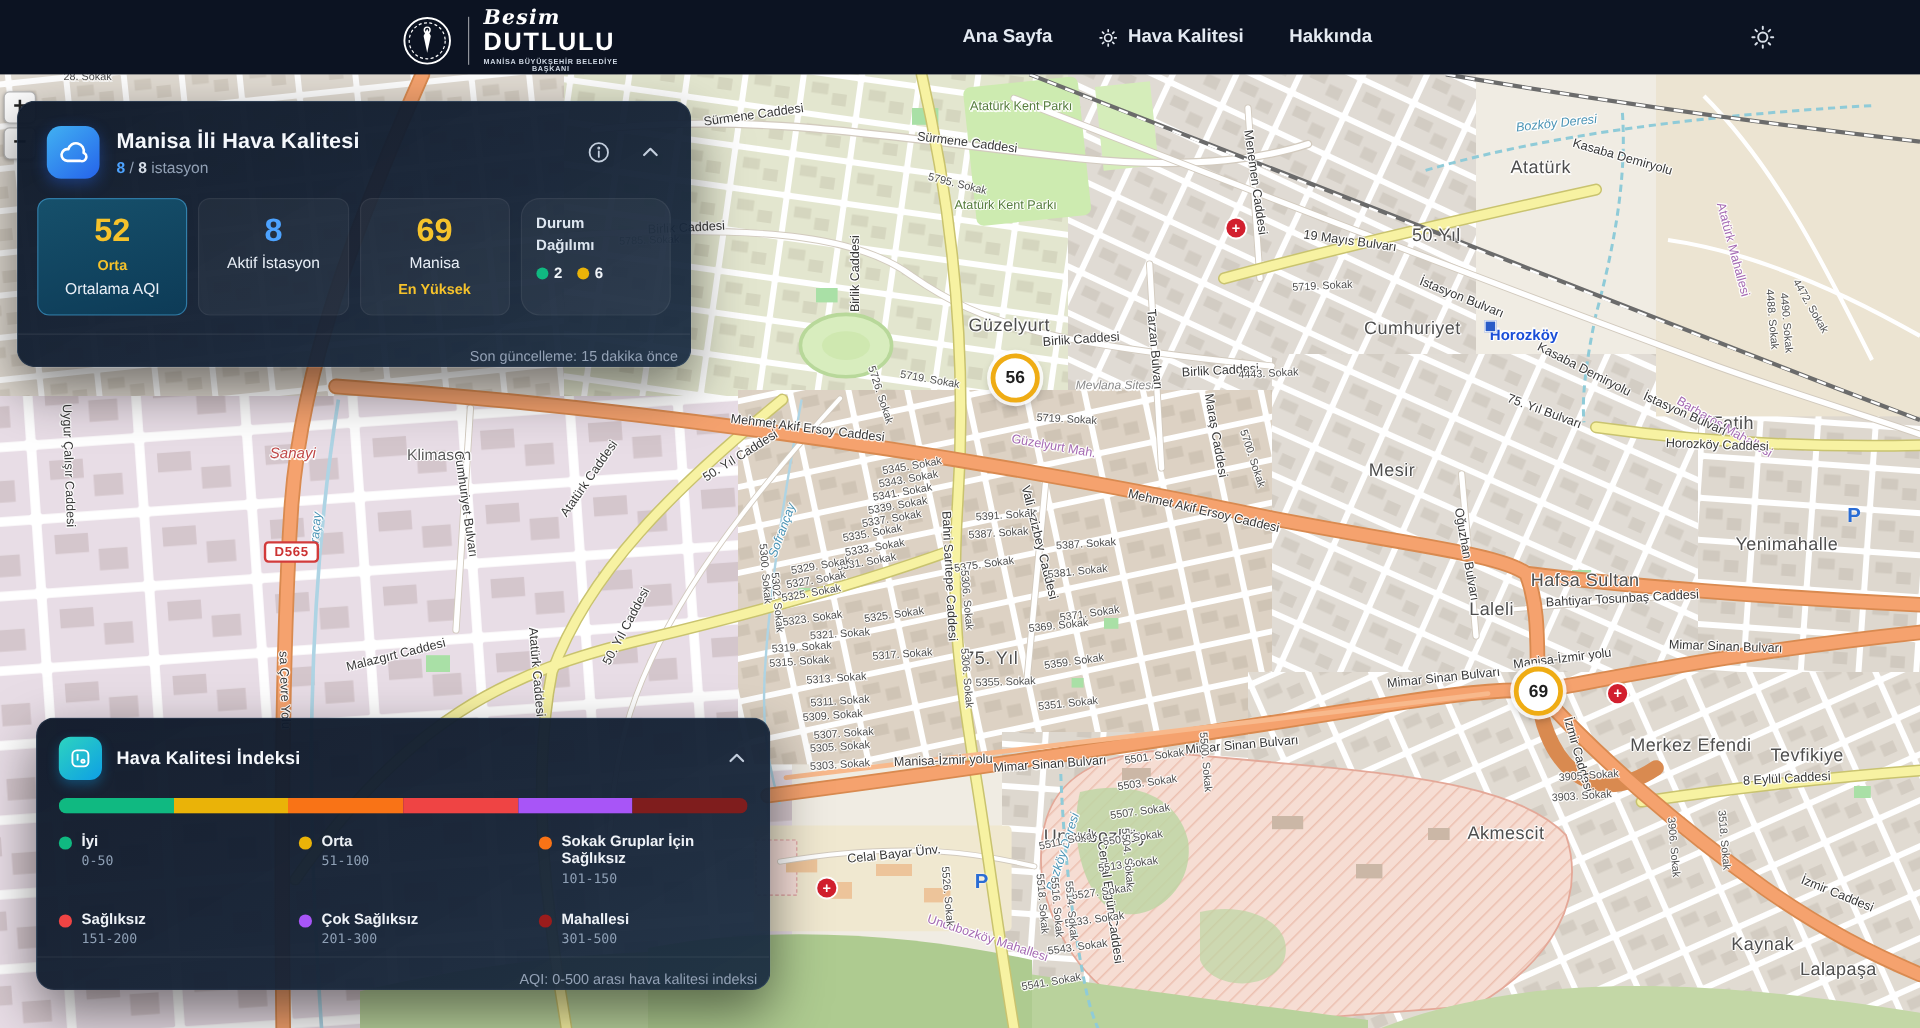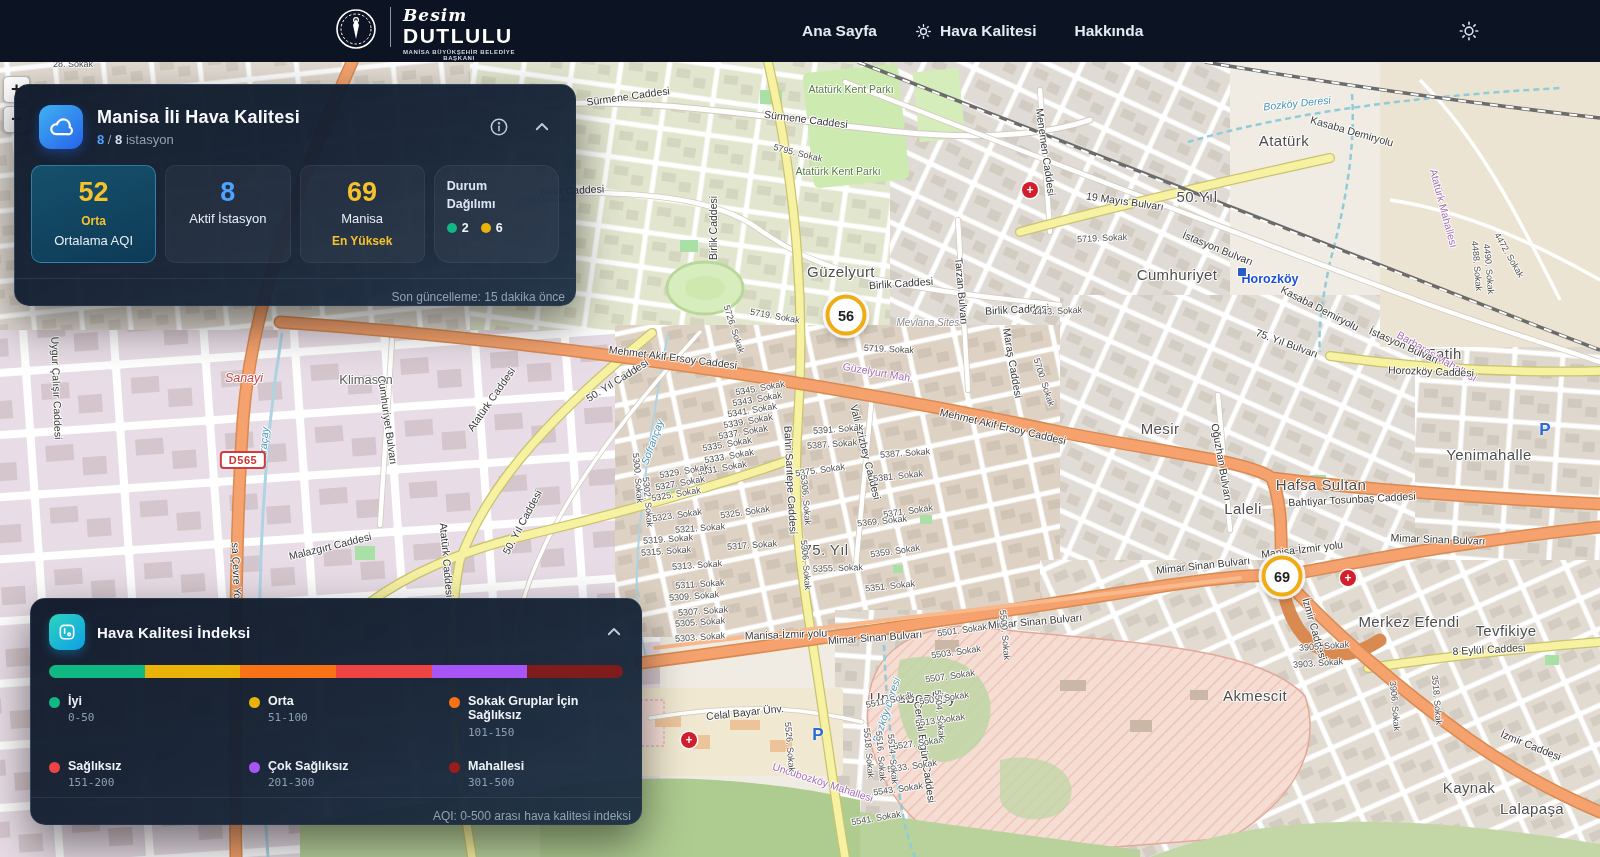--- a/index.html
+++ b/index.html
@@ -30,21 +30,21 @@
   
   .aqi-marker { position:absolute; z-index:3; width:41px; height:41px; border-radius:50%;
     background:#fff; border:4px solid #efac14; transform:translate(-50%,-50%);
     box-shadow:0 0 0 3px rgba(255,255,255,.85), 0 3px 8px rgba(0,0,0,.35);
     display:flex; align-items:center; justify-content:center;
     font-size:14.5px; font-weight:700; color:#1e1e1e; cursor:pointer; }
 
   
   #navbar { position:absolute; top:0; left:0; width:1600px; height:62px; background:#0c1322; z-index:10;
             box-shadow:0 1px 0 rgba(255,255,255,.04); }
-  .brand { position:absolute; left:334px; top:7px; display:flex; align-items:flex-start; gap:12px; color:#fff; }
+  .brand { position:absolute; left:334px; top:7px; display:flex; align-items:center; gap:12px; color:#fff; }
   .brand-emblem { width:44px; height:44px; }
   .brand-sep { width:1px; height:40px; background:rgba(255,255,255,.55); }
   .brand-text { display:flex; flex-direction:column; line-height:1; }
   .brand-script { font-family:"DejaVu Serif",serif; font-style:italic; font-weight:700; font-size:17px; letter-spacing:1px; }
   .brand-caps { font-size:21px; font-weight:800; letter-spacing:1.5px; margin-top:1px; }
   .brand-sub { font-size:6px; font-weight:700; letter-spacing:.6px; color:#cfd8e4; margin-top:3px; text-align:center; }
   #nav-links { position:absolute; left:802px; top:0; height:62px; display:flex; align-items:center; gap:38px; }
   .nav-link { display:flex; align-items:center; gap:8px; color:#e4eaf2; font-size:15.5px; font-weight:600; cursor:pointer; }
   #theme-toggle { position:absolute; left:1456px; top:18px; width:26px; height:26px; display:flex; align-items:center; justify-content:center; cursor:pointer; color:#d7dee8; }
 
@@ -279,21 +279,21 @@
   </g>
 </svg>
 </div>
 
 <div id="map-labels">
       <span class="ml k-c" style="left: 841px; top: 271px; transform: translate(-50%, -50%) rotate(0deg);">Güzelyurt</span>
       <span class="ml k-c" style="left: 1177px; top: 274px; transform: translate(-50%, -50%) rotate(0deg);">Cumhuriyet</span>
       <span class="ml k-c" style="left: 1284px; top: 140px; transform: translate(-50%, -50%) rotate(0deg);">Atatürk</span>
       <span class="ml k-c" style="left: 1197px; top: 196px; transform: translate(-50%, -50%) rotate(0deg);">50.Yıl</span>
       <span class="ml k-c" style="left: 1444px; top: 353px; transform: translate(-50%, -50%) rotate(0deg);">Fatih</span>
-      <span class="ml k-c" style="left: 1136px; top: 428px; transform: translate(-50%, -50%) rotate(0deg); padding-left: 48px;">Mesir</span>
+      <span class="ml k-c" style="left: 1136px; top: 392px; transform: translate(-50%, -50%) rotate(0deg); padding-left: 48px;">Mesir</span>
       <span class="ml k-c" style="left: 1321px; top: 484px; transform: translate(-50%, -50%) rotate(0deg);">Hafsa Sultan</span>
       <span class="ml k-c" style="left: 1243px; top: 508px; transform: translate(-50%, -50%) rotate(0deg);">Laleli</span>
       <span class="ml k-c" style="left: 1489px; top: 454px; transform: translate(-50%, -50%) rotate(0deg);">Yenimahalle</span>
       <span class="ml k-c" style="left: 826px; top: 537px; transform: translate(-50%, -50%) rotate(0deg); margin-top: 12px;">75. Yıl</span>
       <span class="ml k-c" style="left: 1409px; top: 621px; transform: translate(-50%, -50%) rotate(0deg);">Merkez Efendi</span>
       <span class="ml k-c" style="left: 1506px; top: 630px; transform: translate(-50%, -50%) rotate(0deg);">Tevfikiye</span>
       <span class="ml k-c" style="left: 1255px; top: 695px; transform: translate(-50%, -50%) rotate(0deg);">Akmescit</span>
       <span class="ml k-c" style="left: 913px; top: 697px; transform: translate(-50%, -50%) rotate(0deg);">Uncubozköy</span>
       <span class="ml k-c" style="left: 1469px; top: 787px; transform: translate(-50%, -50%) rotate(0deg);">Kaynak</span>
       <span class="ml k-c" style="left: 1532px; top: 808px; transform: translate(-50%, -50%) rotate(0deg);">Lalapaşa</span>

